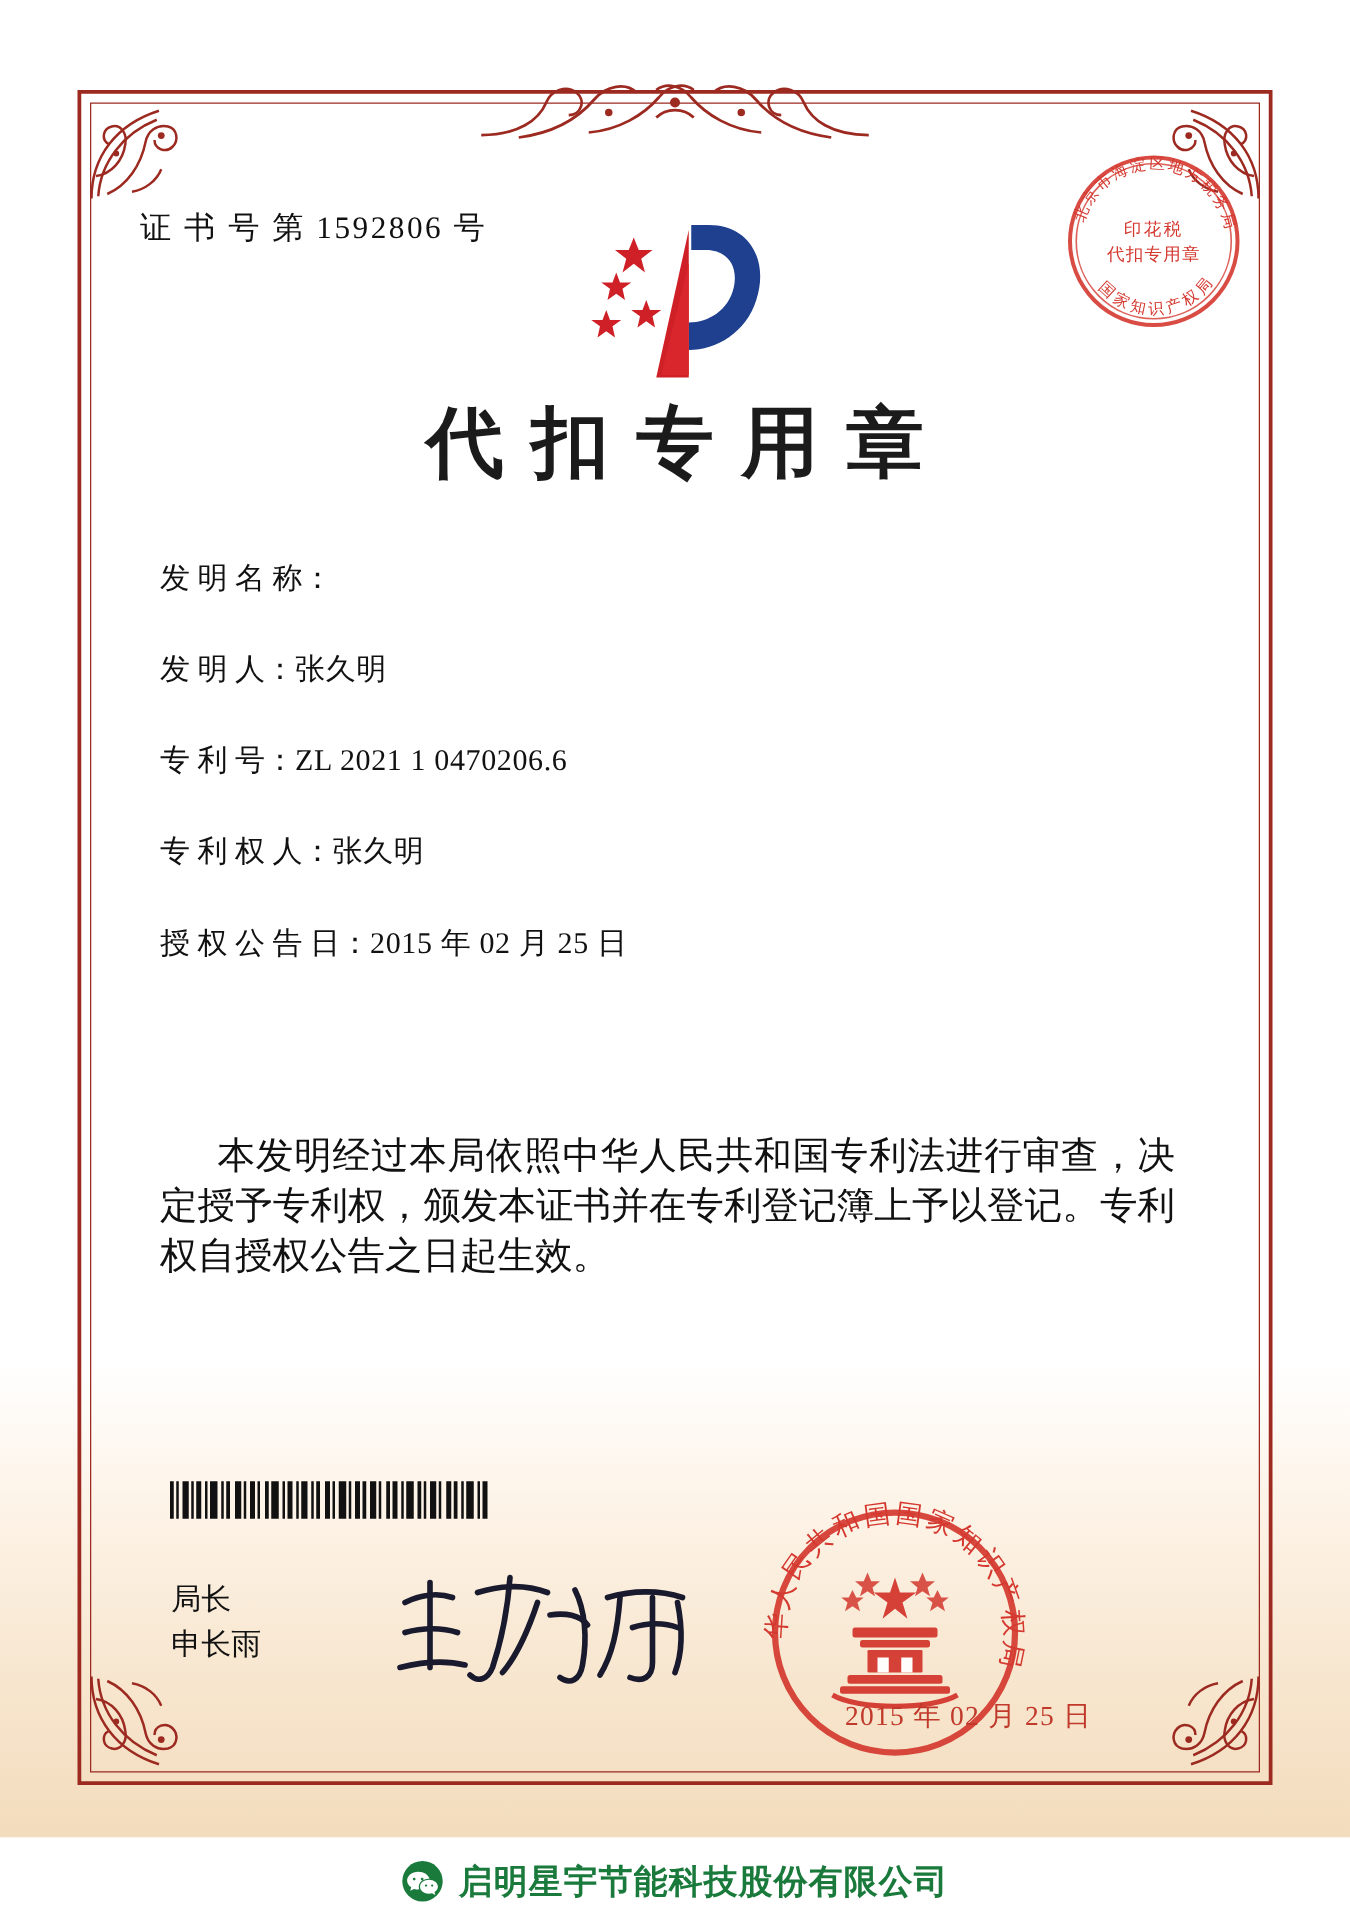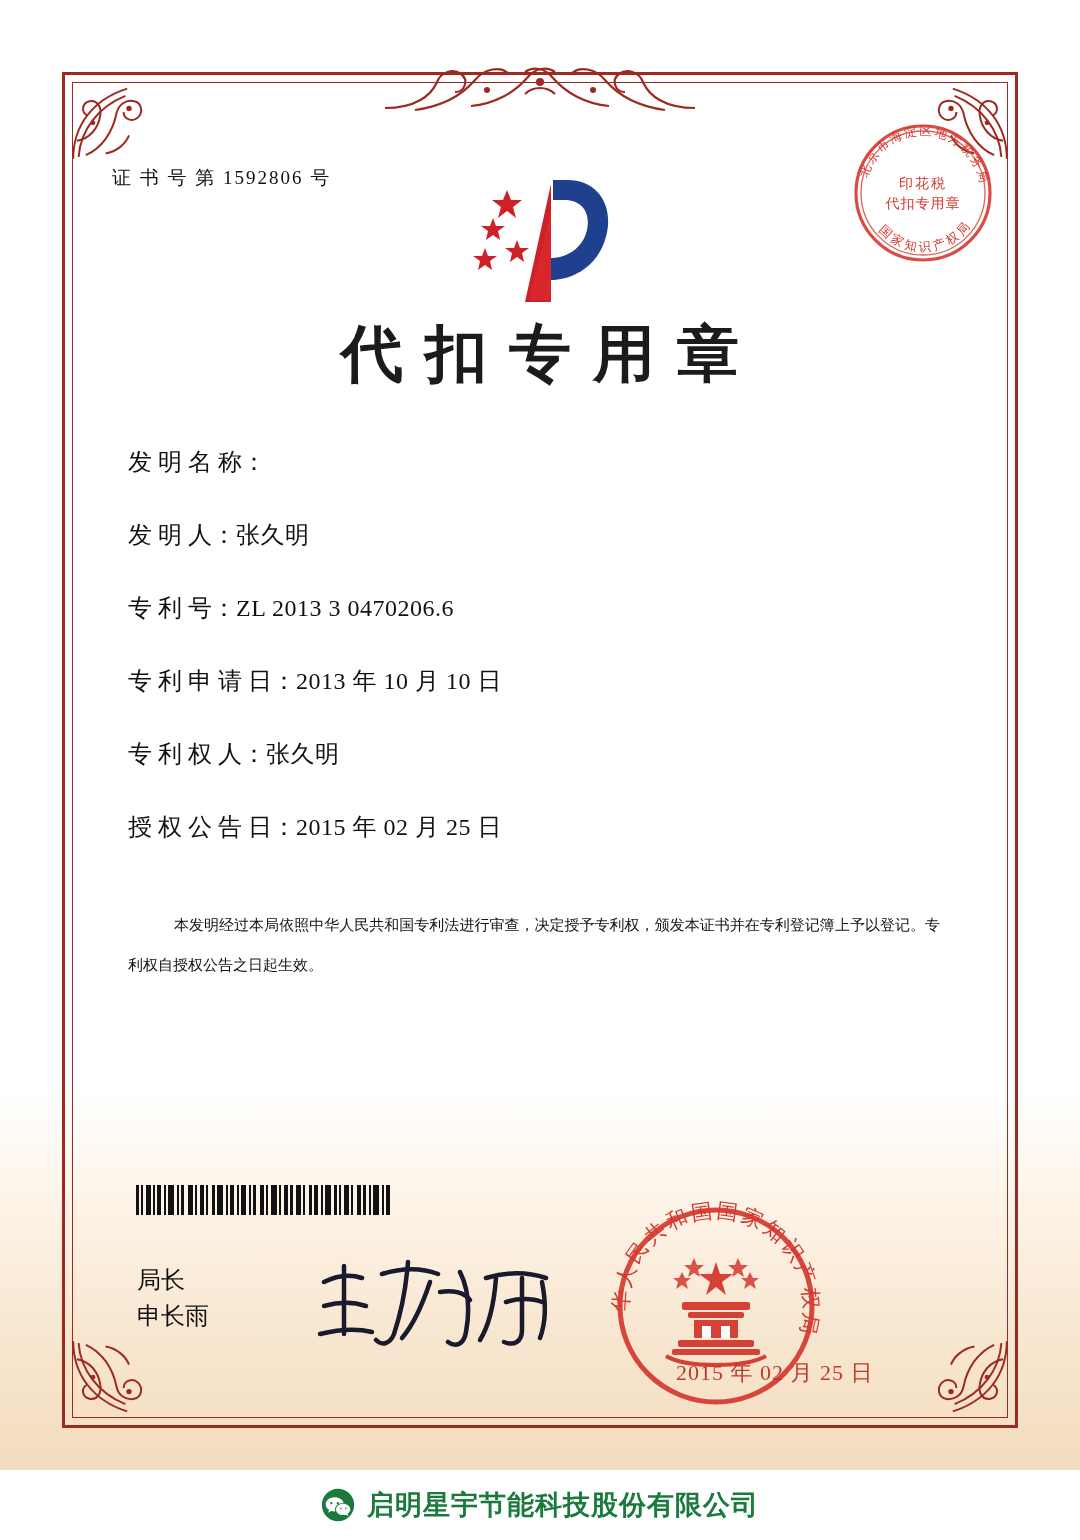--- a/index.html
+++ b/index.html
@@ -65,21 +65,21 @@
     margin-left: -165px;
     color: #9c2a21;
   }
   .top-ornament svg { width: 100%; height: 100%; display: block; }
 
   
   .cert-number {
     position: absolute;
     left: 112px;
     top: 165px;
-    font-size: 19px;
+    font-size: 25px;
     letter-spacing: 2px;
     color: #111;
     white-space: nowrap;
   }
 
   
   .logo {
     position: absolute;
     left: 455px;
     top: 170px;
@@ -134,21 +134,21 @@
     white-space: nowrap;
     letter-spacing: 0.5px;
   }
 
   
   .body-text {
     position: absolute;
     left: 128px;
     top: 905px;
     width: 812px;
-    font-size: 15px;
+    font-size: 30px;
     line-height: 40px;
     color: #111;
     text-align: justify;
   }
   .body-text p {
     margin: 0 0 2px 0;
     text-indent: 46px;
   }
 
   
@@ -351,25 +351,21 @@
   <div class="fields">
     <div class="field-row">
       <span class="field-label">发  明  名  称：</span>
     </div>
     <div class="field-row">
       <span class="field-label">发      明      人：</span>
       <span class="field-value">张久明</span>
     </div>
     <div class="field-row">
       <span class="field-label">专      利      号：</span>
-      <span class="field-value">ZL 2013 3 0470206.6</span>
-    </div>
-    <div class="field-row">
-      <span class="field-label">专 利 申 请 日：</span>
-      <span class="field-value">2013 年 10 月 10 日</span>
+      <span class="field-value">ZL 2021 1 0470206.6</span>
     </div>
     <div class="field-row">
       <span class="field-label">专  利  权  人：</span>
       <span class="field-value">张久明</span>
     </div>
     <div class="field-row">
       <span class="field-label">授 权 公 告 日：</span>
       <span class="field-value">2015 年 02 月 25 日</span>
     </div>
   </div>

